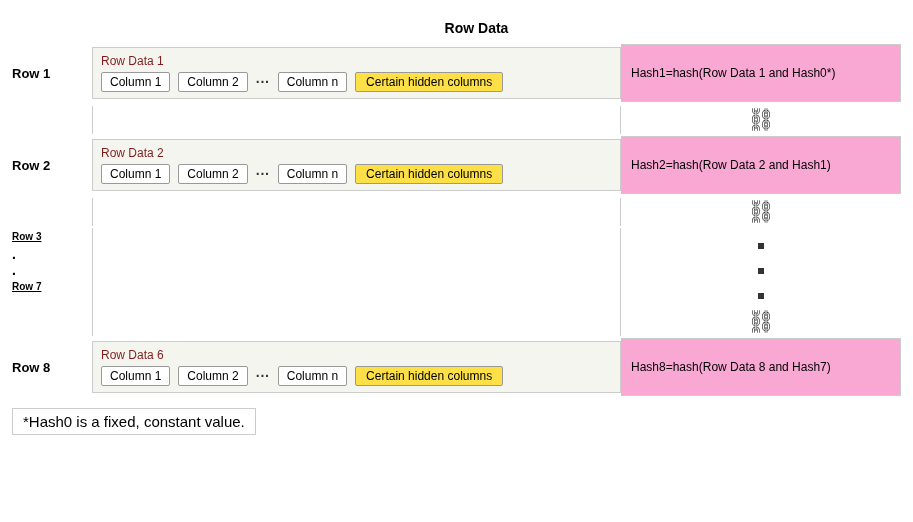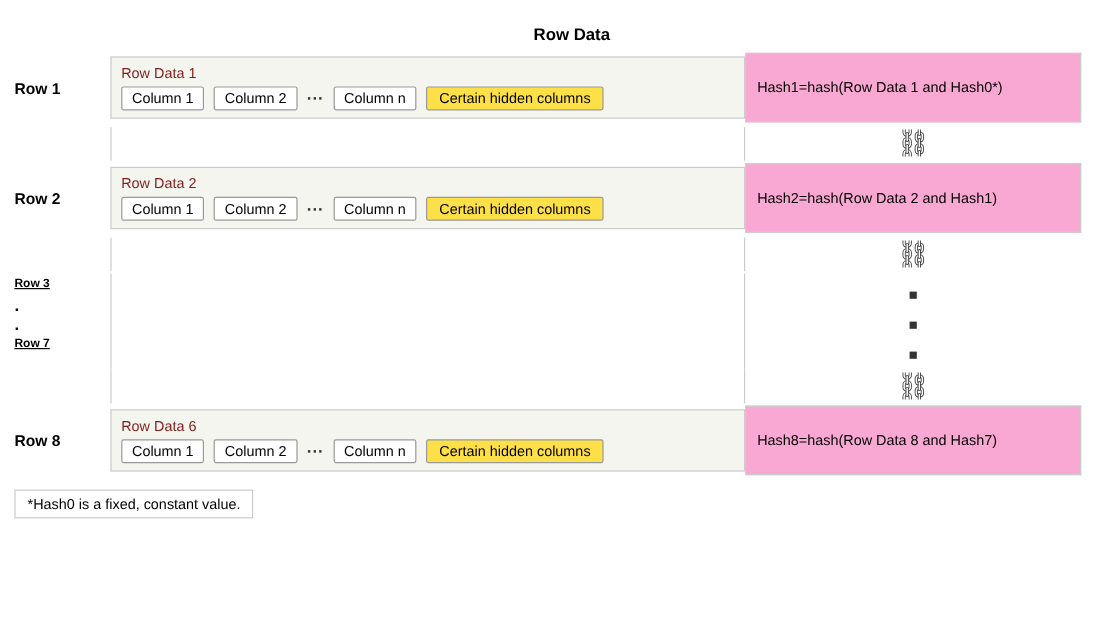--- a/index.html
+++ b/index.html
@@ -171,21 +171,21 @@
       background: #333;
       display: inline-block;
     }
 
     
     .footer-note {
       margin-top: 8px;
       border: 1px solid #ccc;
       display: inline-block;
       padding: 4px 10px;
-      font-size: 12px;
+      font-size: 15px;
       background: #fff;
     }
 
     
     .chain-icon {
       font-size: 22px;
       color: #333;
     }
   </style>
 </head>

